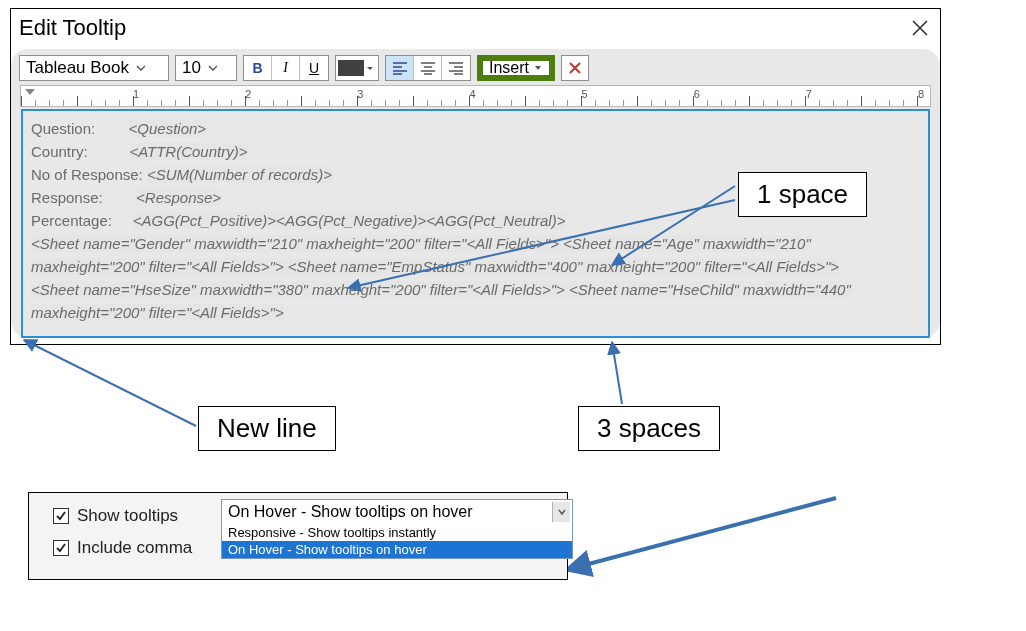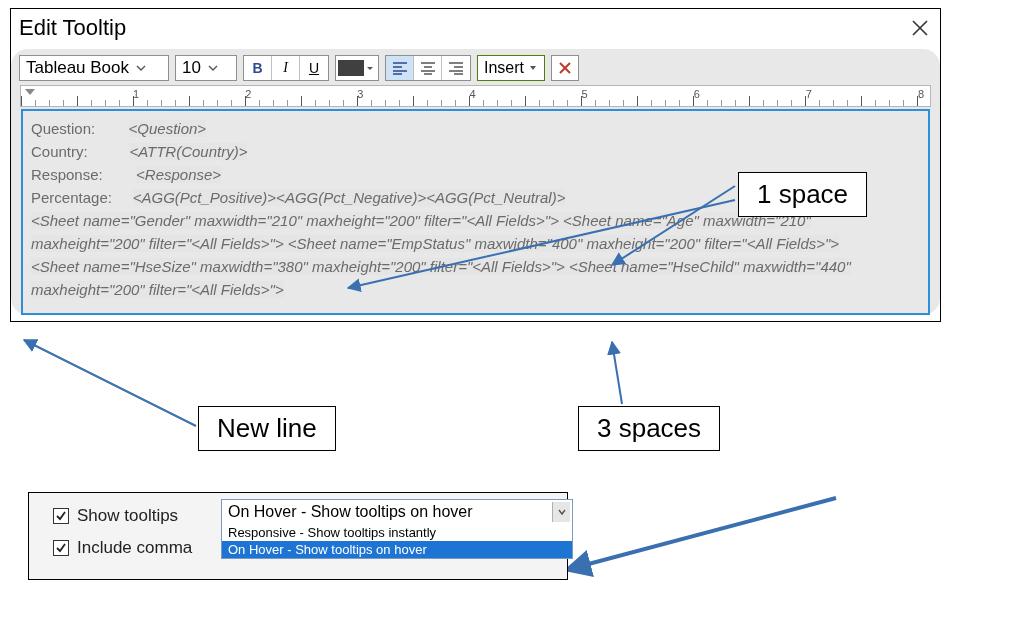--- a/index.html
+++ b/index.html
@@ -71,21 +71,21 @@
   .btn.bold { font-weight: bold; color:#2a4b8d; }
   .btn.italic { font-style: italic; font-family: Georgia, serif; }
   .btn.underline { text-decoration: underline; }
   .colorpick {
     display:flex; align-items:center; height:26px;
     border:1px solid #8f8f8f; background:#fff; padding:0 2px;
   }
   .swatch { width:26px; height:16px; background:#404040; }
   .align-btn svg { display:block; }
   .insertbtn {
-    border:1px solid #4d7c0f; background:#fff; height:26px;
+    border:6px solid #4d7c0f; background:#fff; height:26px;
     display:flex; align-items:center; padding:0 6px; font-size:16px; gap:4px;
   }
   .xbtn {
     border:1px solid #8f8f8f; background:#fff; width:28px; height:26px;
     display:flex; align-items:center; justify-content:center;
   }
   .ruler {
     background:#fff; border:1px solid #b6b6b6;
     height:22px; position:relative; margin:0 1px; font-size:11px; color:#555;
     overflow:hidden;
@@ -238,20 +238,21 @@
         <span>5</span>
         <span>6</span>
         <span>7</span>
         <span>8</span>
       </div>
     </div>
 
     <div class="editor">
       <div class="row"><span>Question:        </span><span class="hl">&lt;Question&gt;</span></div>
       <div class="row"><span>Country:          </span><span class="hl">&lt;ATTR(Country)&gt;</span></div>
+      <div class="row"><span>No of Response: </span><span class="hl">&lt;SUM(Number of records)&gt;</span></div>
       <div class="row"><span>Response:        </span><span class="hl">&lt;Response&gt;</span></div>
       <div class="row"><span>Percentage:     </span><span class="hl">&lt;AGG(Pct_Positive)&gt;&lt;AGG(Pct_Negative)&gt;&lt;AGG(Pct_Neutral)&gt;</span></div>
       <div class="row" style="white-space:normal;"><span class="hl">&lt;Sheet name="Gender" maxwidth="210" maxheight="200" filter="&lt;All Fields&gt;"&gt; &lt;Sheet name="Age" maxwidth="210" maxheight="200" filter="&lt;All Fields&gt;"&gt;   &lt;Sheet name="EmpStatus" maxwidth="400" maxheight="200" filter="&lt;All Fields&gt;"&gt;</span></div>
       <div class="row" style="white-space:normal;"><span class="hl">&lt;Sheet name="HseSize" maxwidth="380" maxheight="200" filter="&lt;All Fields&gt;"&gt;   &lt;Sheet name="HseChild" maxwidth="440" maxheight="200" filter="&lt;All Fields&gt;"&gt;</span></div>
     </div>
   </div>
 </div>
 
 <div class="annot-box" style="left:738px; top:172px;">
   <span>1 space</span>

